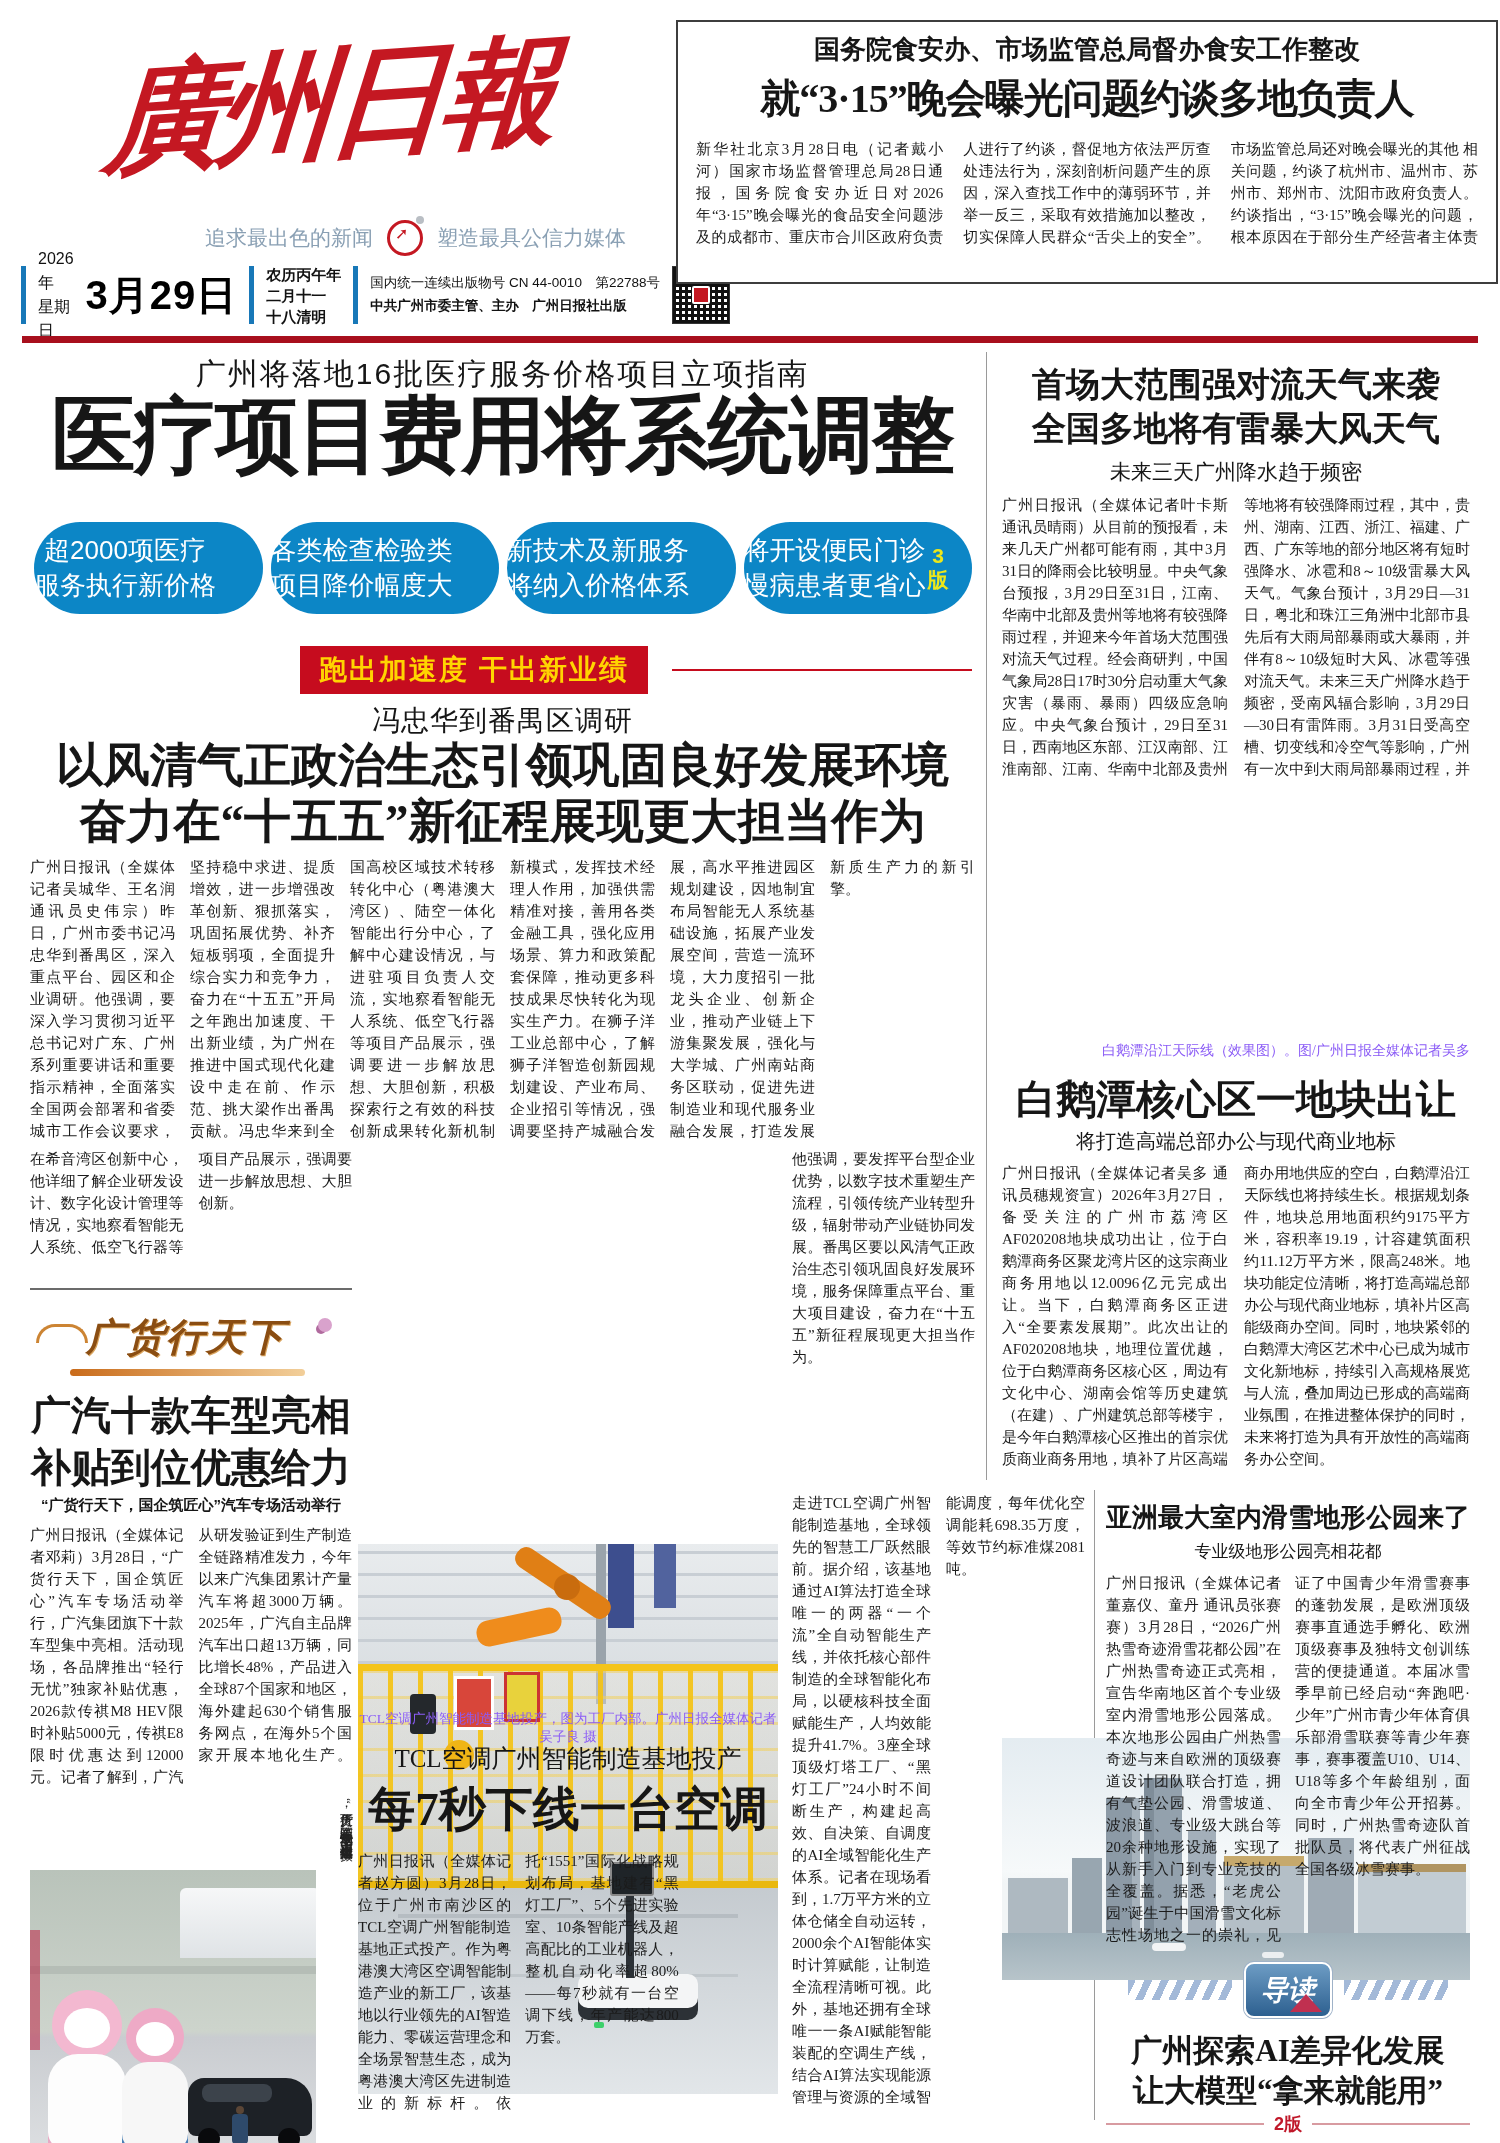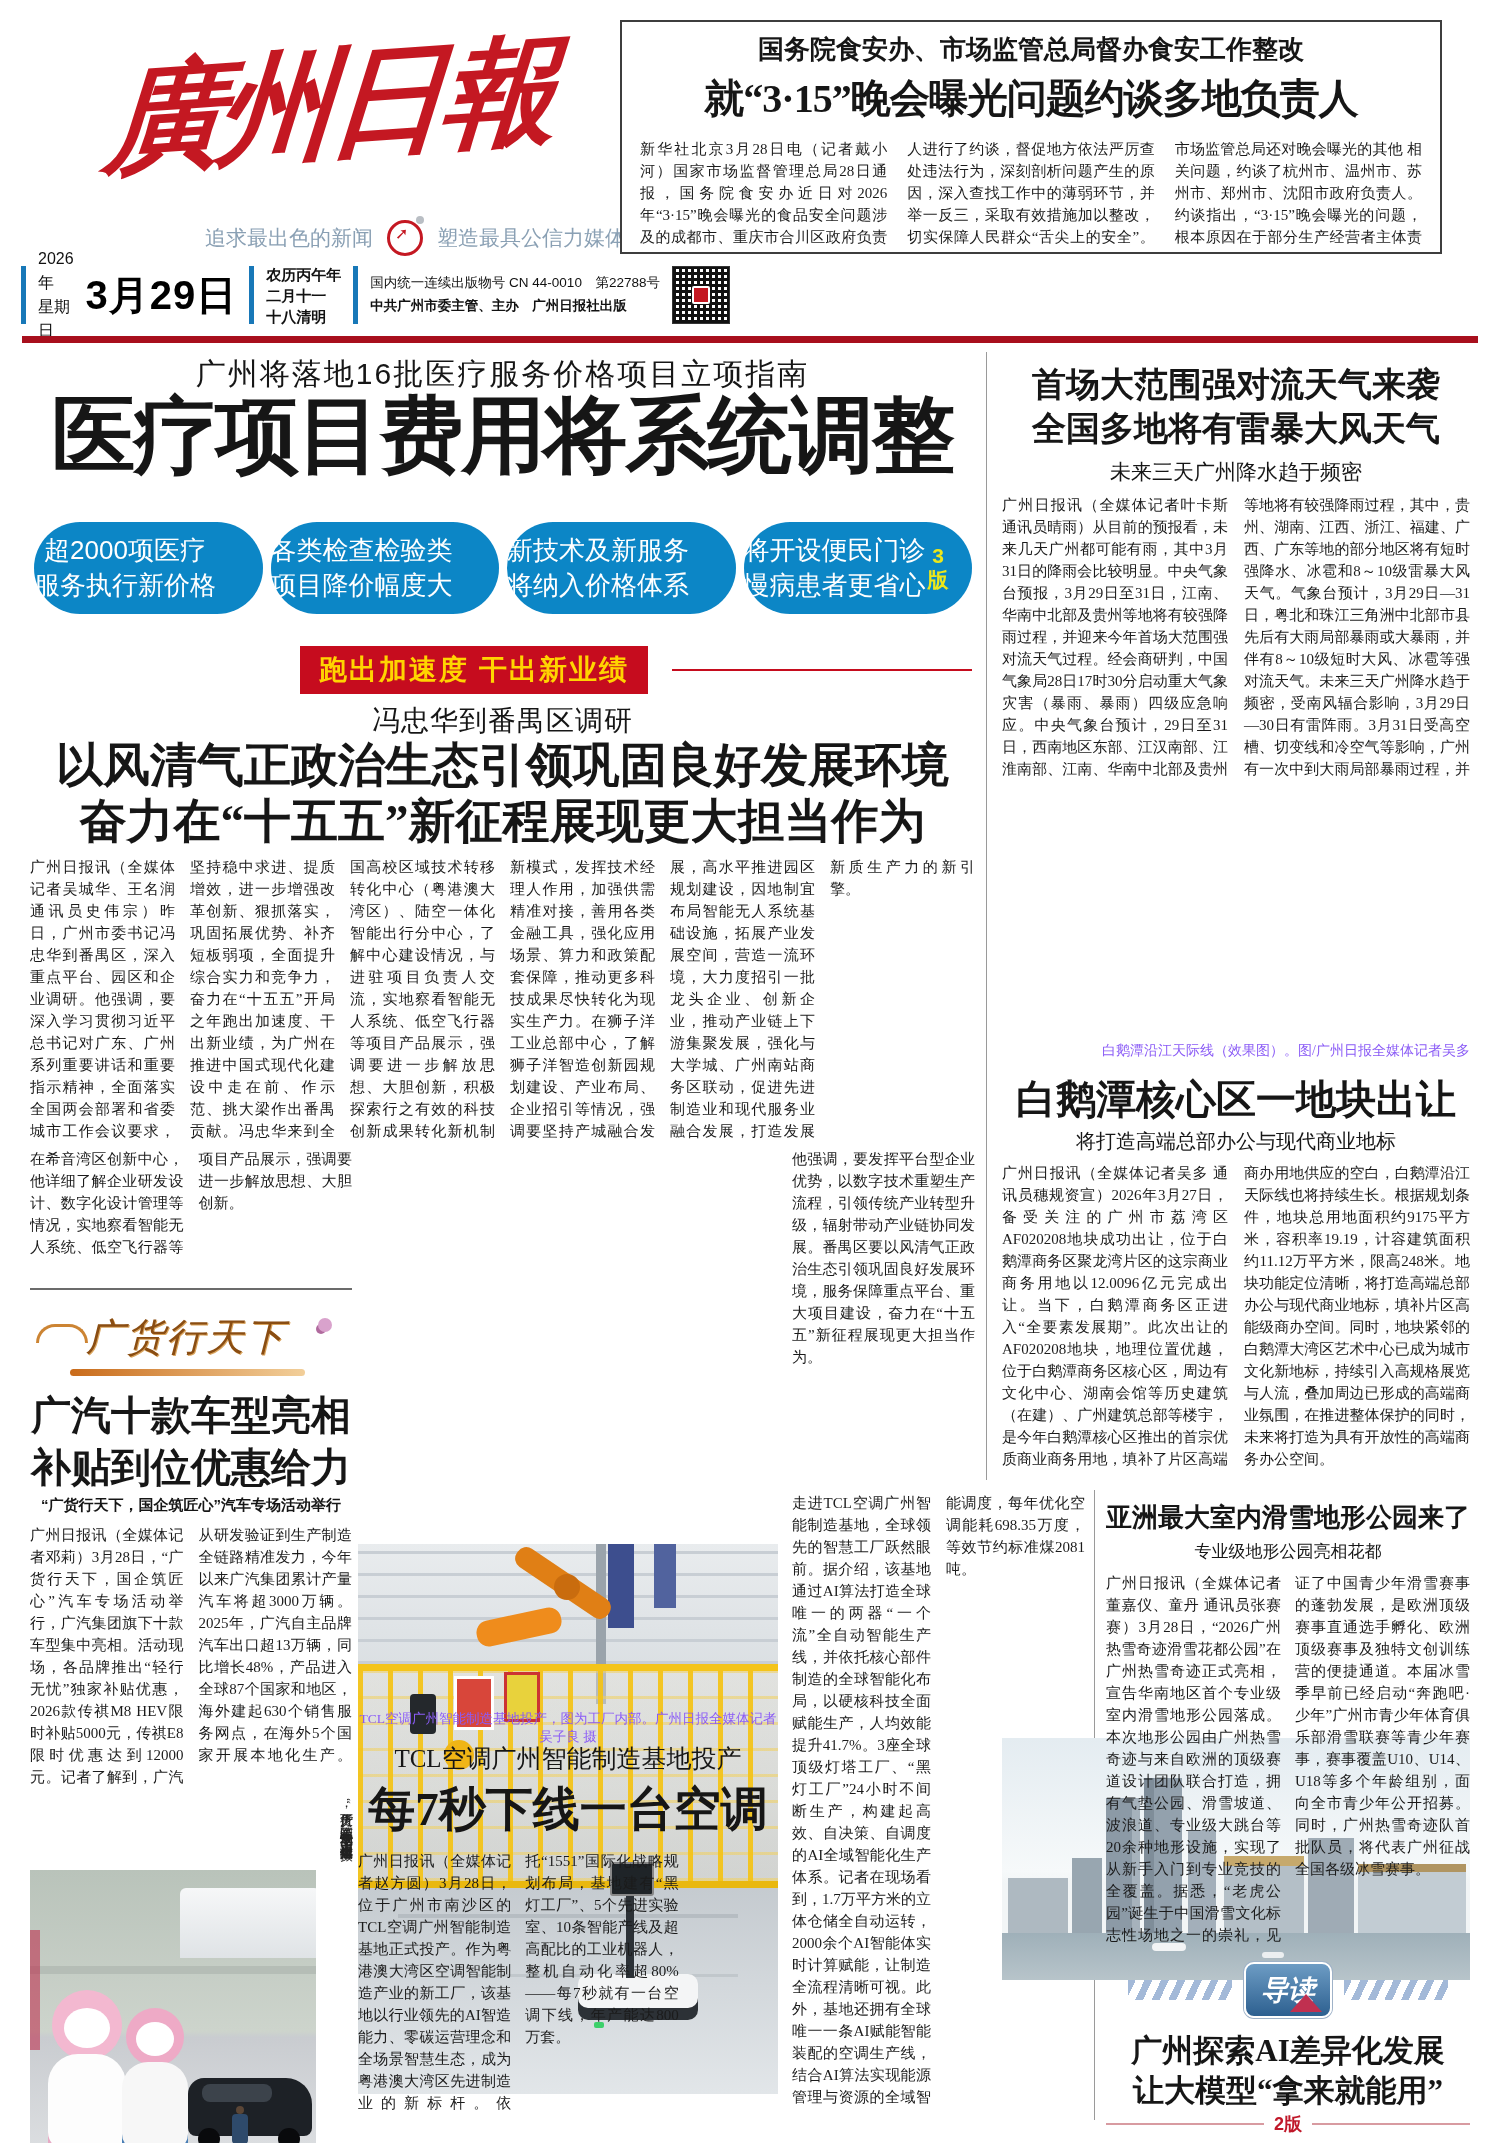--- a/index.html
+++ b/index.html
@@ -51,21 +51,21 @@
               font-weight:bold;line-height:1.15;width:24px;text-align:center;}
   .pace-banner{background:#c60c1e;color:#ffd400;font-weight:bold;font-size:28px;display:flex;align-items:center;
                justify-content:center;font-family:"Liberation Sans",sans-serif;letter-spacing:2px;}
   .pace-line{height:2px;background:#c60c1e;}
 
   .fzh-kicker{font-size:28px;letter-spacing:1px;font-family:"Liberation Sans",sans-serif;}
   .fzh-h{font-size:47px;letter-spacing:0;}
 
   
   .brand-wrap{position:relative;}
-  .brand-text{font-size:38px;font-weight:normal;font-style:italic;color:#8a4d12;letter-spacing:2px;
+  .brand-text{font-size:38px;font-weight:bold;font-style:italic;color:#8a4d12;letter-spacing:2px;
               text-shadow:1px 1px 0 #d9a45e;white-space:nowrap;}
   .brand-swoosh{position:absolute;left:28px;bottom:2px;width:235px;height:7px;border-radius:4px;
                 background:linear-gradient(90deg,#c96b1a,#f2cf9a);}
   .brand-cloud{position:absolute;width:46px;height:16px;border:3px solid #cc8433;border-bottom:none;
                border-radius:23px 23px 0 0;}
   .brand-flower{position:absolute;width:14px;height:14px;border-radius:50%;background:#d9a2cc;box-shadow:-4px 4px 0 -2px #b06a9e;}
 
   
   .daodu-row{display:flex;align-items:center;justify-content:center;gap:12px;}
   .daodu-stripes{width:104px;height:20px;background:repeating-linear-gradient(115deg,#a3b9d8 0 7px,transparent 7px 15px);}
@@ -109,21 +109,21 @@
       <div>十八清明</div>
     </div>
     <div class="bluebar"></div>
     <div class="pubinfo">
       <div>国内统一连续出版物号 CN 44-0010　第22788号</div>
       <div style="font-weight:bold;">中共广州市委主管、主办　广州日报社出版</div>
     </div>
     <div class="qr"></div>
   </div>
 
-  <div class="abs tr-box" style="left:620px;top:20px;width:822px;height:234px;">
+  <div class="abs tr-box" style="left:676px;top:20px;width:822px;height:264px;">
     <div class="tr-kicker">国务院食安办、市场监管总局督办食安工作整改</div>
     <div class="tr-headline serifb">就“3·15”晚会曝光问题约谈多地负责人</div>
     <div class="tr-cols body-text">
       <span>新华社北京3月28日电（记者戴小河）国家市场监督管理总局28日通报，国务院食安办近日对2026年“3·15”晚会曝光的食品安全问题涉及的成都市、重庆市合川区政府负责人进行了约谈，督促地方依法严厉查处违法行为，深刻剖析问题产生的原因，深入查找工作中的薄弱环节，并举一反三，采取有效措施加以整改，切实保障人民群众“舌尖上的安全”。市场监管总局还对晚会曝光的其他</span>
       <span>相关问题，约谈了杭州市、温州市、苏州市、郑州市、沈阳市政府负责人。约谈指出，“3·15”晚会曝光的问题，根本原因在于部分生产经营者主体责任未得到有效落实，也暴露出有的地方属地管理责任履行不到位，发现问题的能力不足，日常监督检查存在短板漏洞。约谈要求，相关地方政府要深刻认识食品安全工作和维护市场秩序的极端重要性，切实增强责任感、紧迫感和使命</span>
       
     </div>
   </div>
 
   <div class="abs redrule" style="left:22px;top:336px;width:1456px;height:7px;"></div>

